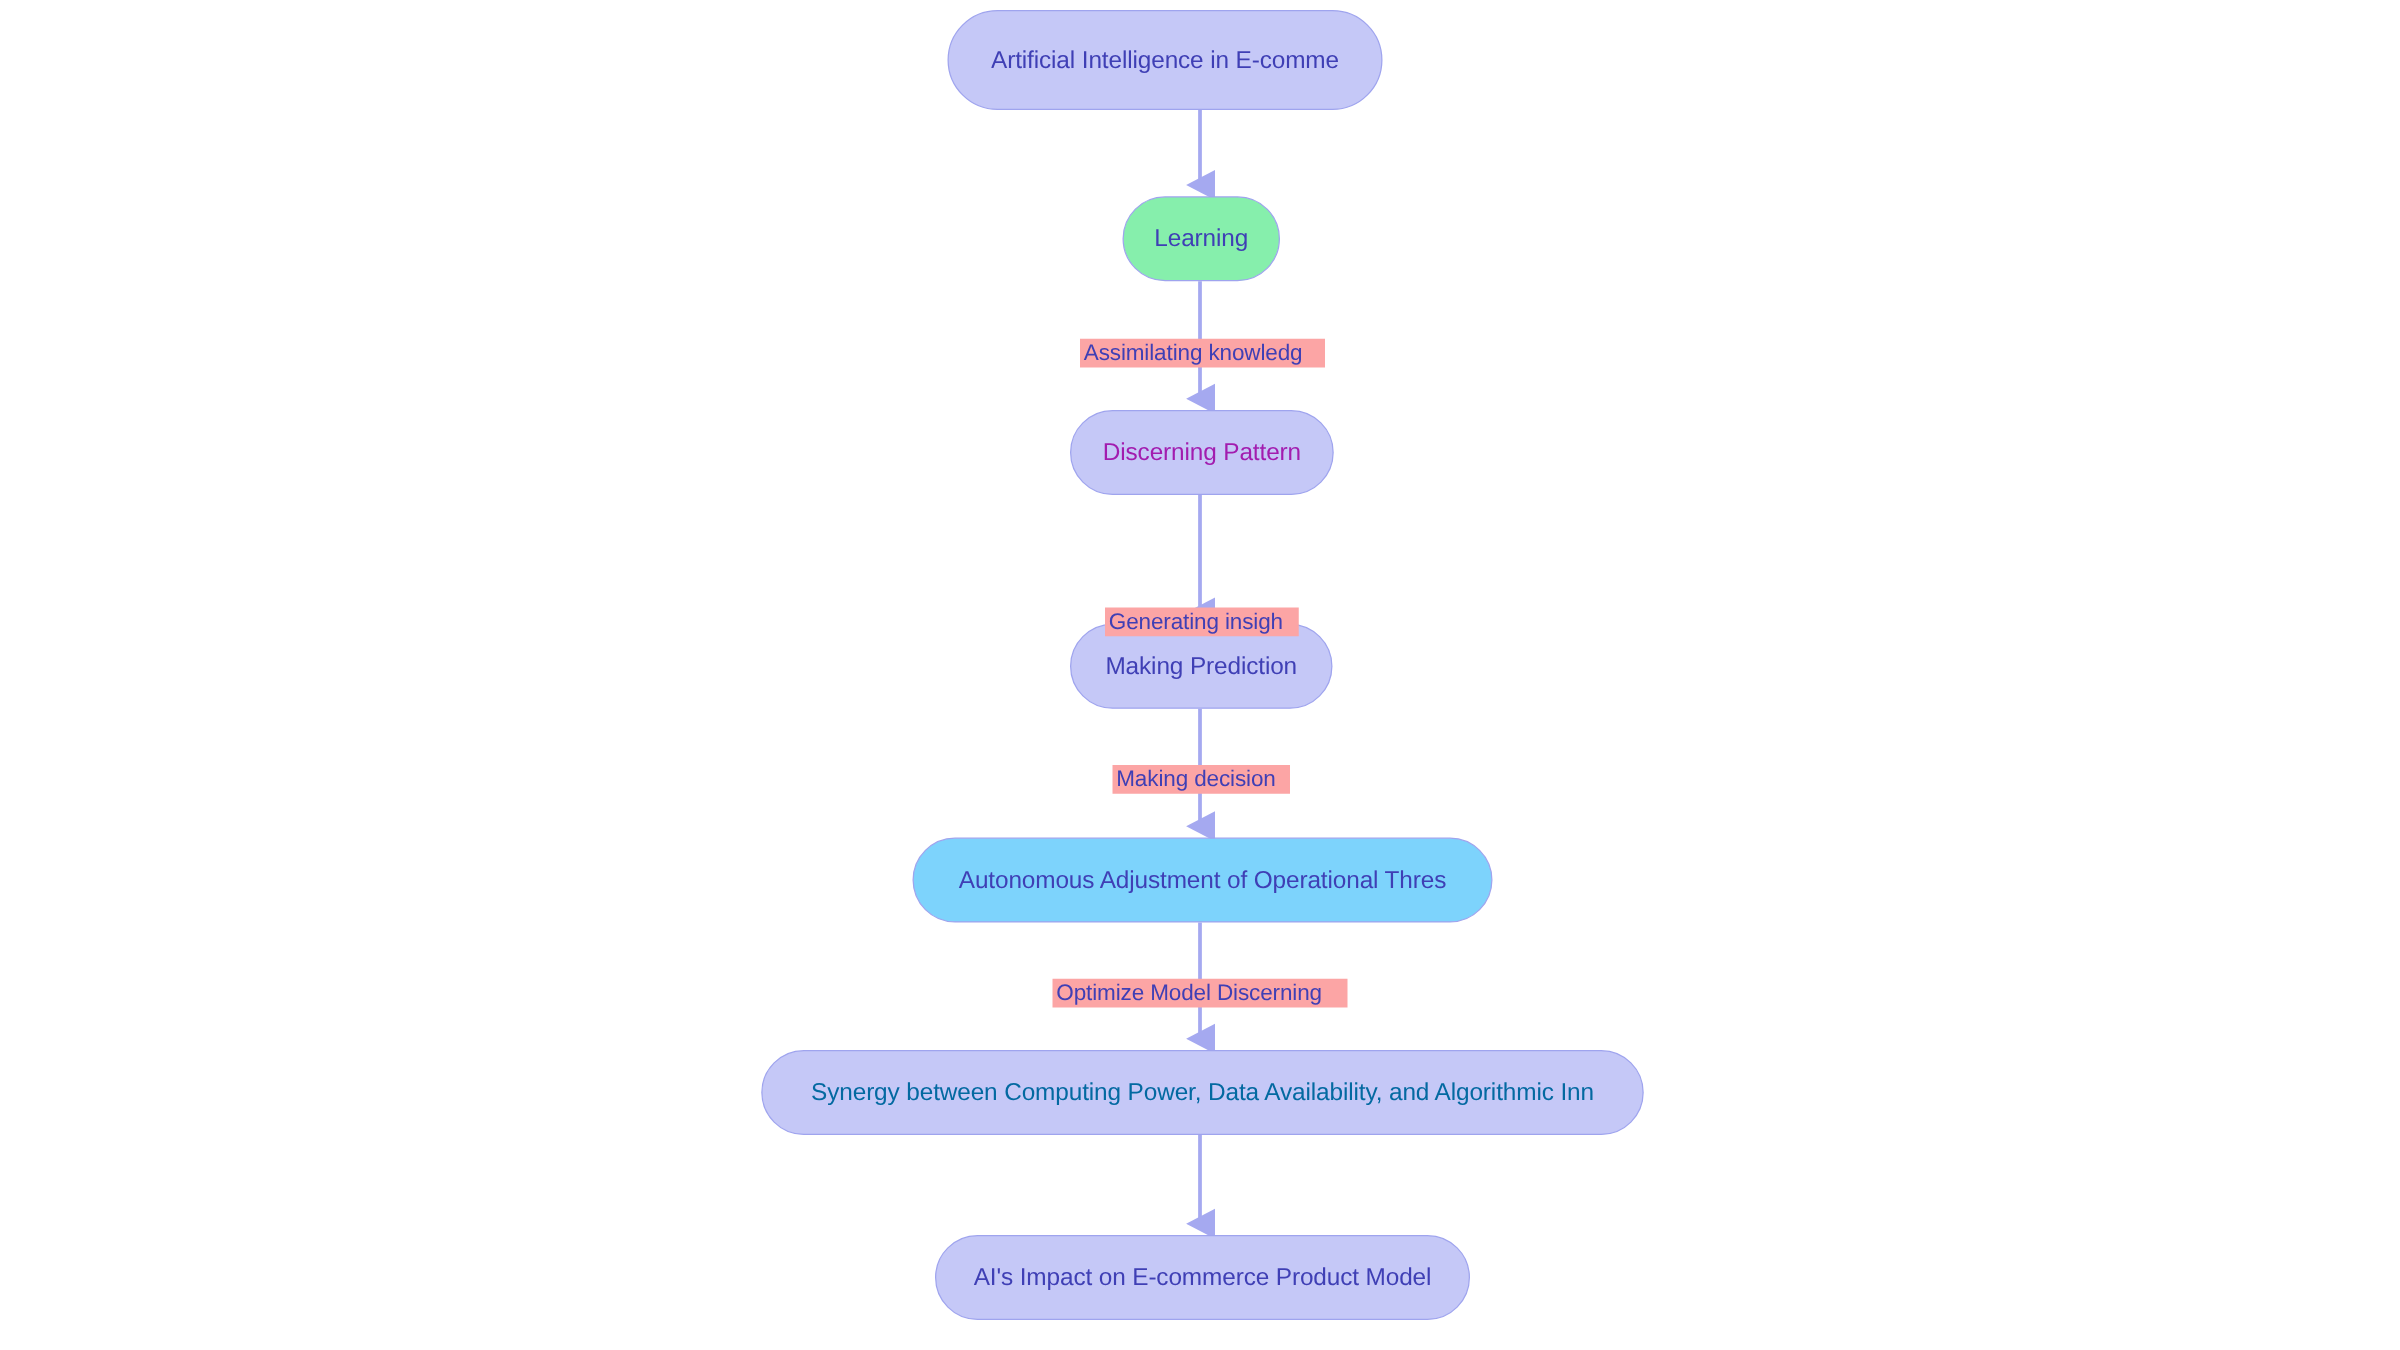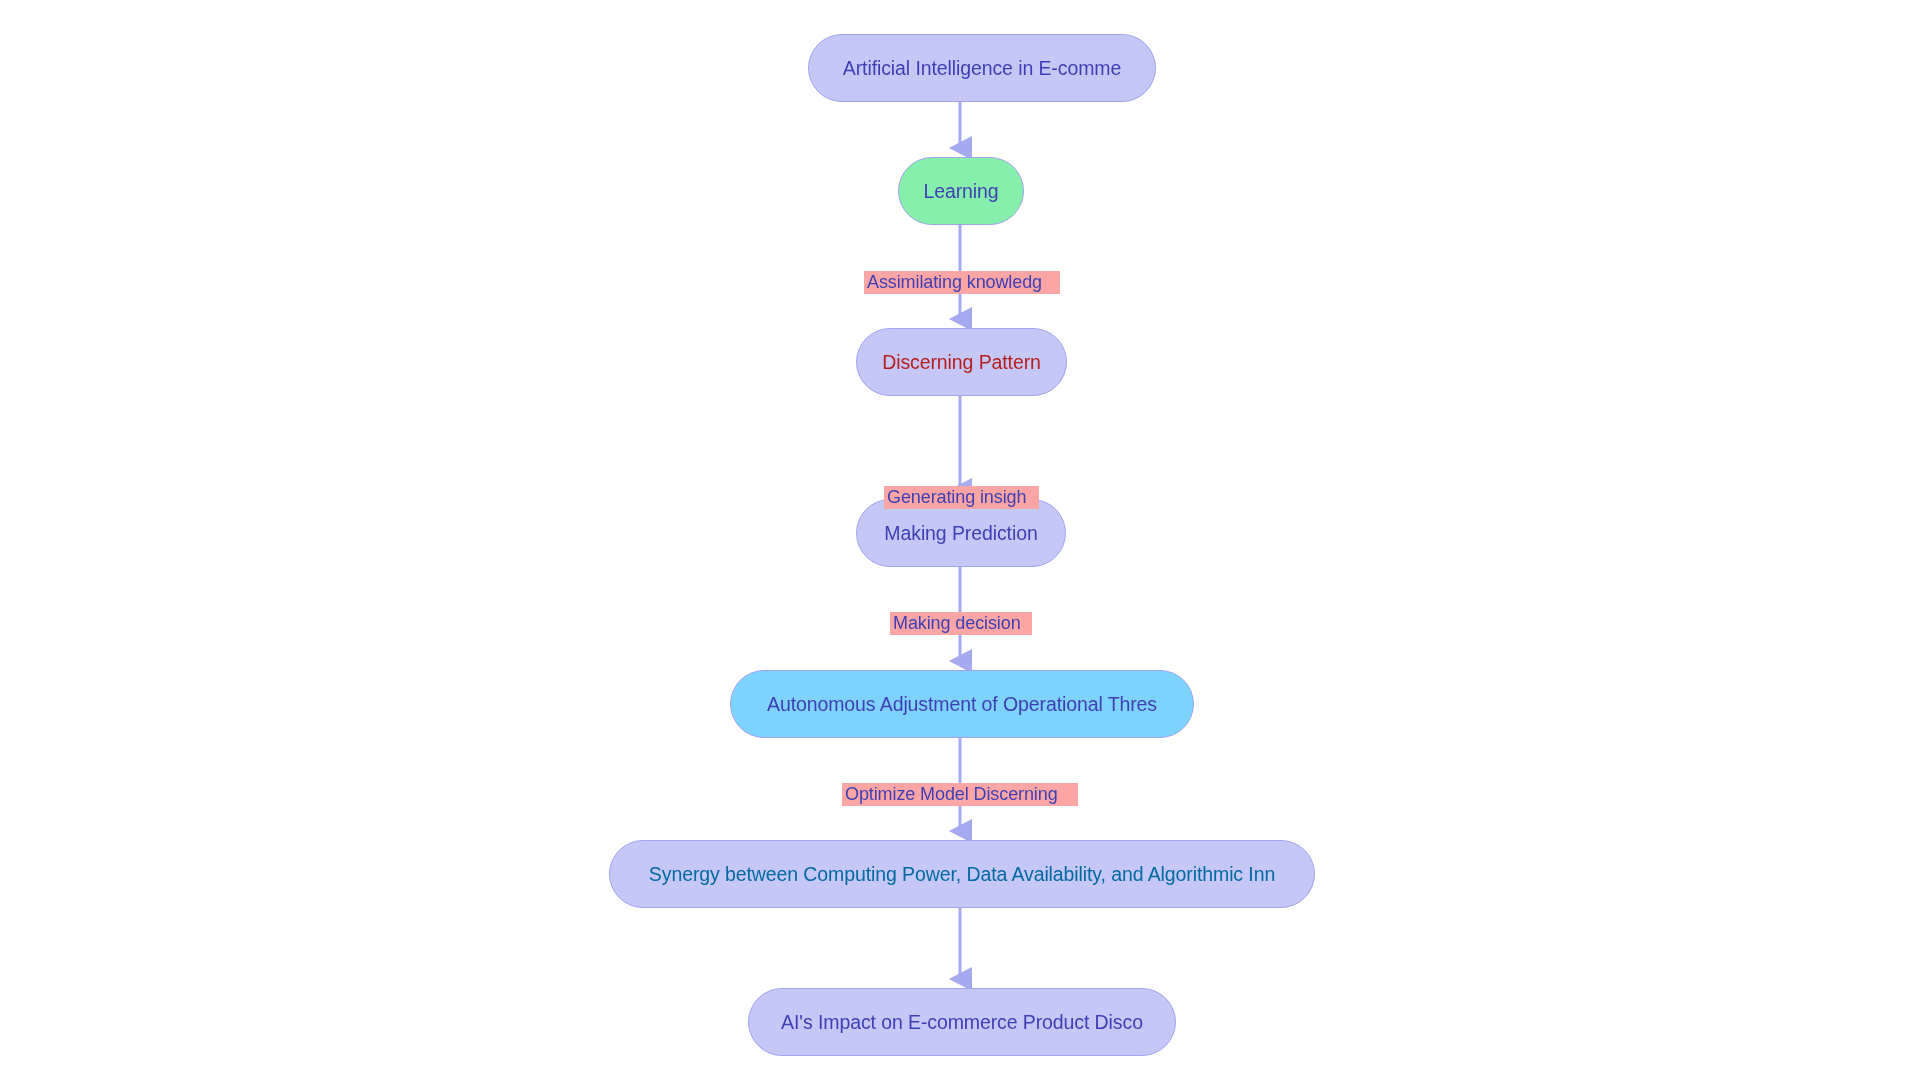--- a/index.html
+++ b/index.html
@@ -78,40 +78,40 @@
         <line x1="960" y1="76" x2="960" y2="148" stroke="#a5a9f0" stroke-width="3" marker-end="url(#arrowhead)"></line>
         <line x1="960" y1="225" x2="960" y2="319" stroke="#a5a9f0" stroke-width="3" marker-end="url(#arrowhead)"></line>
         <line x1="960" y1="396" x2="960" y2="490" stroke="#a5a9f0" stroke-width="3" marker-end="url(#arrowhead)"></line>
         <line x1="960" y1="567" x2="960" y2="661" stroke="#a5a9f0" stroke-width="3" marker-end="url(#arrowhead)"></line>
         <line x1="960" y1="738" x2="960" y2="831" stroke="#a5a9f0" stroke-width="3" marker-end="url(#arrowhead)"></line>
         <line x1="960" y1="908" x2="960" y2="979" stroke="#a5a9f0" stroke-width="3" marker-end="url(#arrowhead)"></line>
       </g>
   </svg>
 
   <div id="nodes-layer">
-      <div class="node" style="left: 808px; top: 8px; width: 348px; height: 68px; background: rgb(197, 200, 247); border-color: rgb(159, 164, 238); margin-top: 26px;">
+      <div class="node" style="left: 758px; top: 8px; width: 348px; height: 80px; background: rgb(197, 200, 247); border-color: rgb(159, 164, 238);">
         <span class="node-label" style="color: rgb(63, 63, 181);">Artificial Intelligence in E-comme</span>
       </div>
       <div class="node" style="left: 898px; top: 157px; width: 126px; height: 68px; background: #86efac; border-color: rgb(159, 164, 238);">
         <span class="node-label" style="color: rgb(63, 63, 181);">Learning</span>
       </div>
       <div class="node" style="left: 856px; top: 328px; width: 211px; height: 68px; background: rgb(197, 200, 247); border-color: rgb(159, 164, 238);">
-        <span class="node-label" style="color: #b91c1c;">Discerning Pattern</span>
+        <span class="node-label" style="color: #a21caf;">Discerning Pattern</span>
       </div>
       <div class="node" style="left: 856px; top: 499px; width: 210px; height: 68px; background: rgb(197, 200, 247); border-color: rgb(159, 164, 238);">
         <span class="node-label" style="color: rgb(63, 63, 181);">Making Prediction</span>
       </div>
       <div class="node" style="left: 730px; top: 670px; width: 464px; height: 68px; background: #7dd3fc; border-color: rgb(159, 164, 238);">
         <span class="node-label" style="color: rgb(63, 63, 181);">Autonomous Adjustment of Operational Thres</span>
       </div>
       <div class="node" style="left: 609px; top: 840px; width: 706px; height: 68px; background: rgb(197, 200, 247); border-color: rgb(159, 164, 238);">
         <span class="node-label" style="color: #0369a1;">Synergy between Computing Power, Data Availability, and Algorithmic Inn</span>
       </div>
       <div class="node" style="left: 748px; top: 988px; width: 428px; height: 68px; background: rgb(197, 200, 247); border-color: rgb(159, 164, 238);">
-        <span class="node-label" style="color: rgb(63, 63, 181);">AI's Impact on E-commerce Product Disco</span>
+        <span class="node-label" style="color: rgb(63, 63, 181);">AI's Impact on E-commerce Product Model</span>
       </div>
     </div>
   <div id="edge-labels-layer">
       <div class="edge-label" style="left: 864px; top: 271px; width: 196px;">Assimilating knowledg</div>
       <div class="edge-label" style="left: 884px; top: 441px; width: 155px; margin-top: 45px;">Generating insigh</div>
       <div class="edge-label" style="left: 890px; top: 612px; width: 142px;">Making decision</div>
       <div class="edge-label" style="left: 842px; top: 783px; width: 236px;">Optimize Model Discerning</div>
     </div>
 
 </div>

